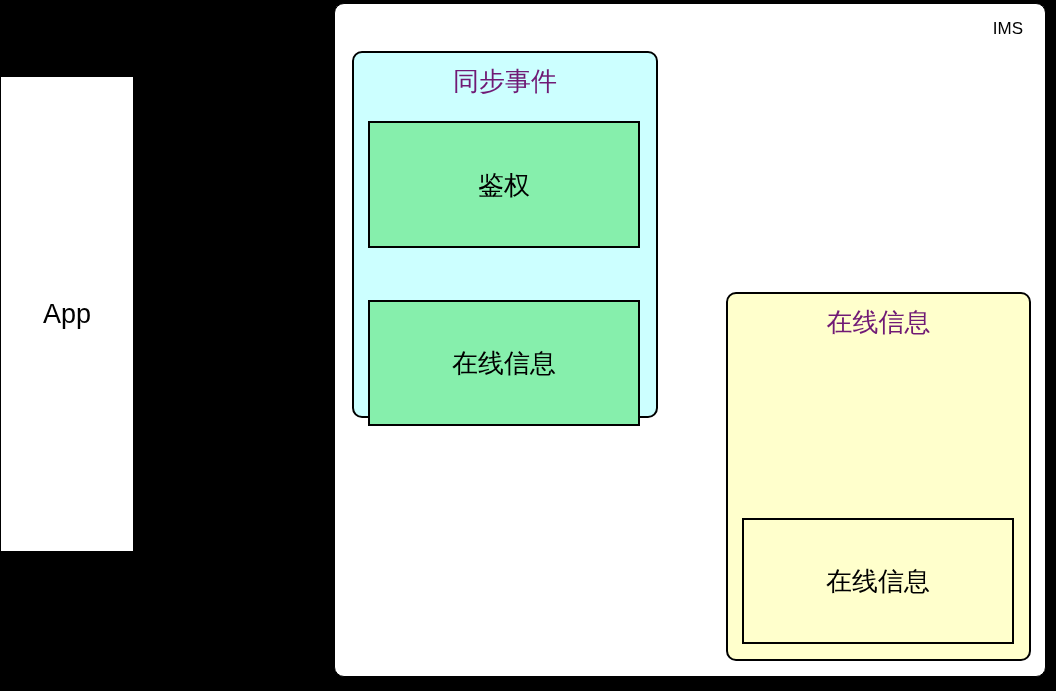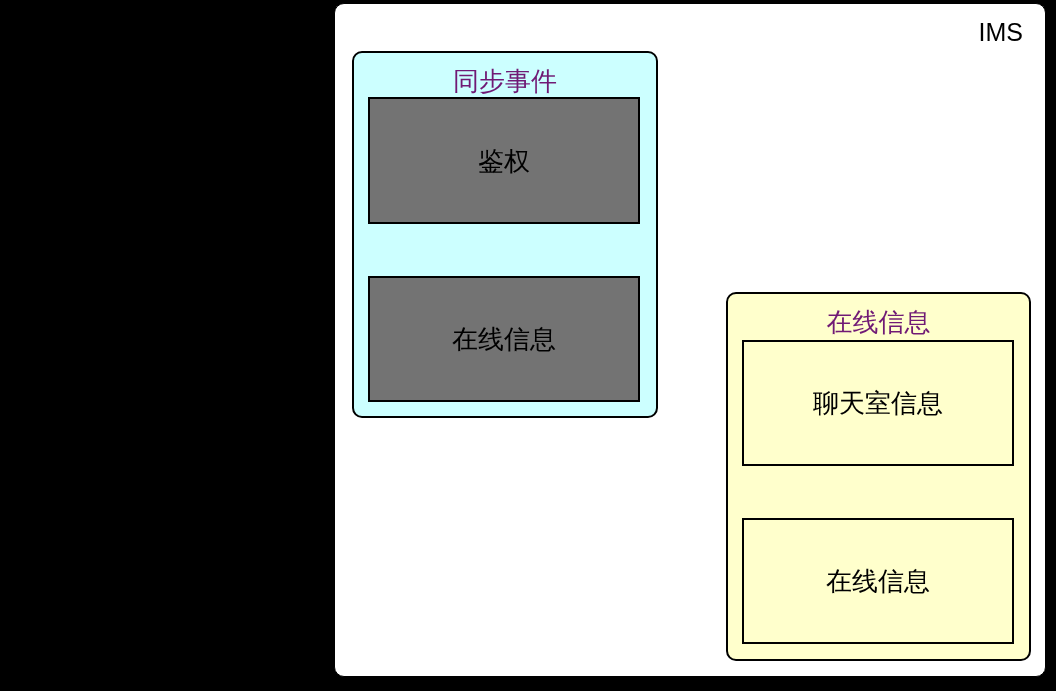--- a/index.html
+++ b/index.html
@@ -45,21 +45,21 @@
     height: 674px;
     background: #ffffff;
     border: 1px solid #000000;
     border-radius: 10px;
     box-sizing: border-box;
   }
   .ims-title {
     position: absolute;
     right: 22px;
     top: 16px;
-    font-size: 25px;
+    font-size: 17px;
     color: #000000;
     line-height: 1;
   }
 
   
   .group {
     position: absolute;
     border: 2px solid #000000;
     border-radius: 10px;
     box-sizing: border-box;
@@ -96,21 +96,21 @@
     position: absolute;
     border: 2px solid #000000;
     box-sizing: border-box;
     display: flex;
     align-items: center;
     justify-content: center;
     font-size: 26px;
     color: #000000;
     line-height: 1;
   }
-  .item.cyan { background: #737373; }
+  .item.cyan { background: #86efac; margin-top: 24px; }
   .item.yellow { background: #ffffcc; }
 
   .item-auth      { left: 368px;  top: 97px;  width: 272px; height: 127px; }
   .item-sync-on   { left: 368px;  top: 276px; width: 272px; height: 126px; }
   .item-chat      { left: 742px;  top: 340px; width: 272px; height: 126px; }
   .item-async-on  { left: 742px;  top: 518px; width: 272px; height: 126px; }
 
   
   .connector {
     position: absolute;
@@ -118,20 +118,23 @@
     pointer-events: none;
   }
   .conn-solid  { left: 0px;   top: 220px; width: 360px; height: 34px; }
   .conn-dashed { left: 320px; top: 461px; width: 420px; height: 34px; }
 </style>
 </head>
 <body>
 
 <div id="canvas">
 
+  <div class="app-box">
+    <span class="app-label">App</span>
+  </div>
 
   <svg class="connector conn-solid" viewBox="0 0 360 34">
     <line x1="134" y1="17" x2="343" y2="17" stroke="#000000" stroke-width="3"></line>
     <polygon points="352,17 334,26 334,8" fill="#000000"></polygon>
   </svg>
 
   <svg class="connector conn-dashed" viewBox="0 0 420 34">
     <line x1="14" y1="16" x2="400" y2="16" stroke="#000000" stroke-width="3" stroke-dasharray="10,7"></line>
     <polygon points="408,16 390,25 390,7" fill="#000000"></polygon>
   </svg>
@@ -142,16 +145,15 @@
 
   <div class="group sync-group">
     <span class="group-title">同步事件</span>
   </div>
   <div class="item cyan item-auth">鉴权</div>
   <div class="item cyan item-sync-on">在线信息</div>
 
   <div class="group async-group">
     <span class="group-title">在线信息</span>
   </div>
-  <div class="item yellow item-chat">聊天室信息</div>
   <div class="item yellow item-async-on">在线信息</div>
 
 </div>
 
 </body></html>

